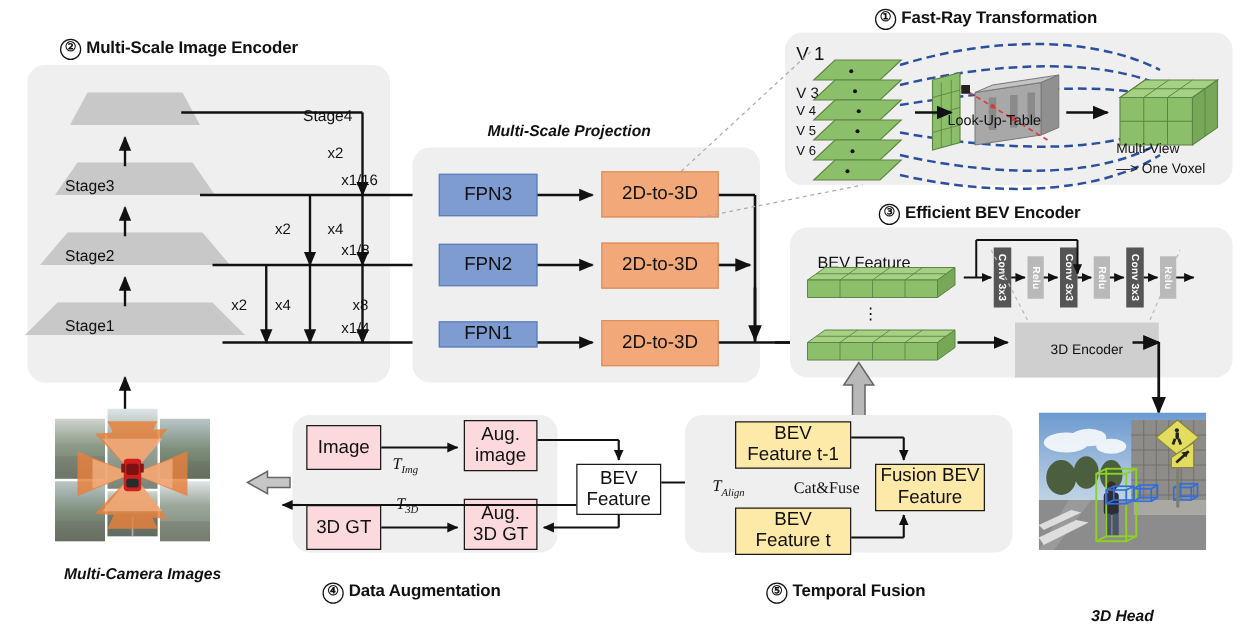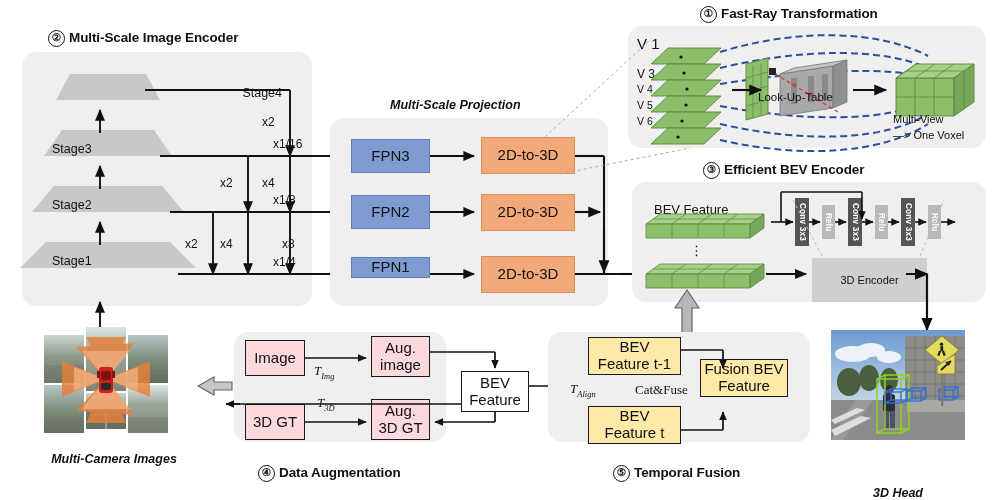--- a/index.html
+++ b/index.html
@@ -395,21 +395,21 @@
 </div>
 
 <div class="box yellow" style="left:588px;top:337px;width:93px;height:38px;flex-direction:column;">
   <span>BEV</span>
   <span>Feature t-1</span>
 </div>
 <div class="box yellow" style="left:588px;top:406px;width:93px;height:38px;flex-direction:column;">
   <span>BEV</span>
   <span>Feature t</span>
 </div>
-<div class="box yellow" style="left:700px;top:359px;width:88px;height:38px;flex-direction:column;">
+<div class="box yellow" style="left:700px;top:371px;width:88px;height:38px;flex-direction:column;">
   <span>Fusion BEV</span>
   <span>Feature</span>
 </div>
 
 <div class="mth" style="left:558px;top:381px;margin-left:12px;">
   <span>T</span><sub>Align</sub>
 </div>
 <div class="lbl" style="left:635px;top:382px;font-family:'Liberation Serif',serif;font-size:13px;">Cat&amp;Fuse</div>
 
 <svg style="left:0;top:0;" width="993" height="500">

